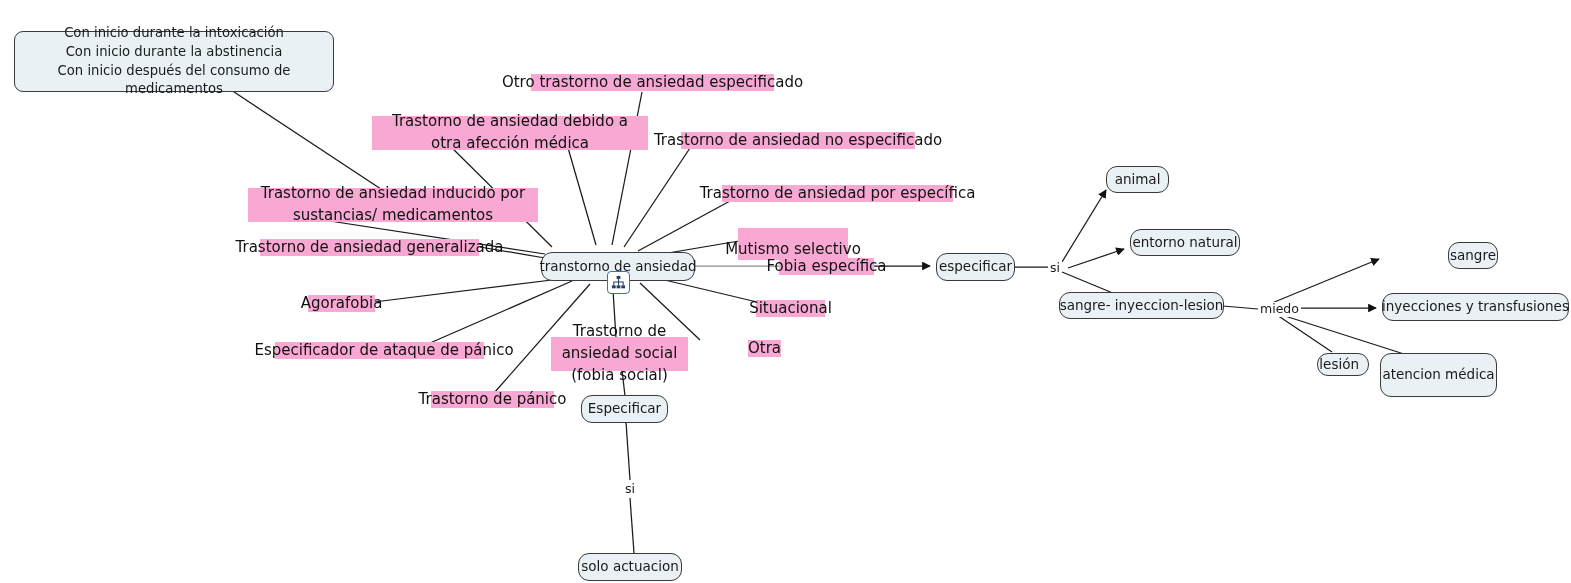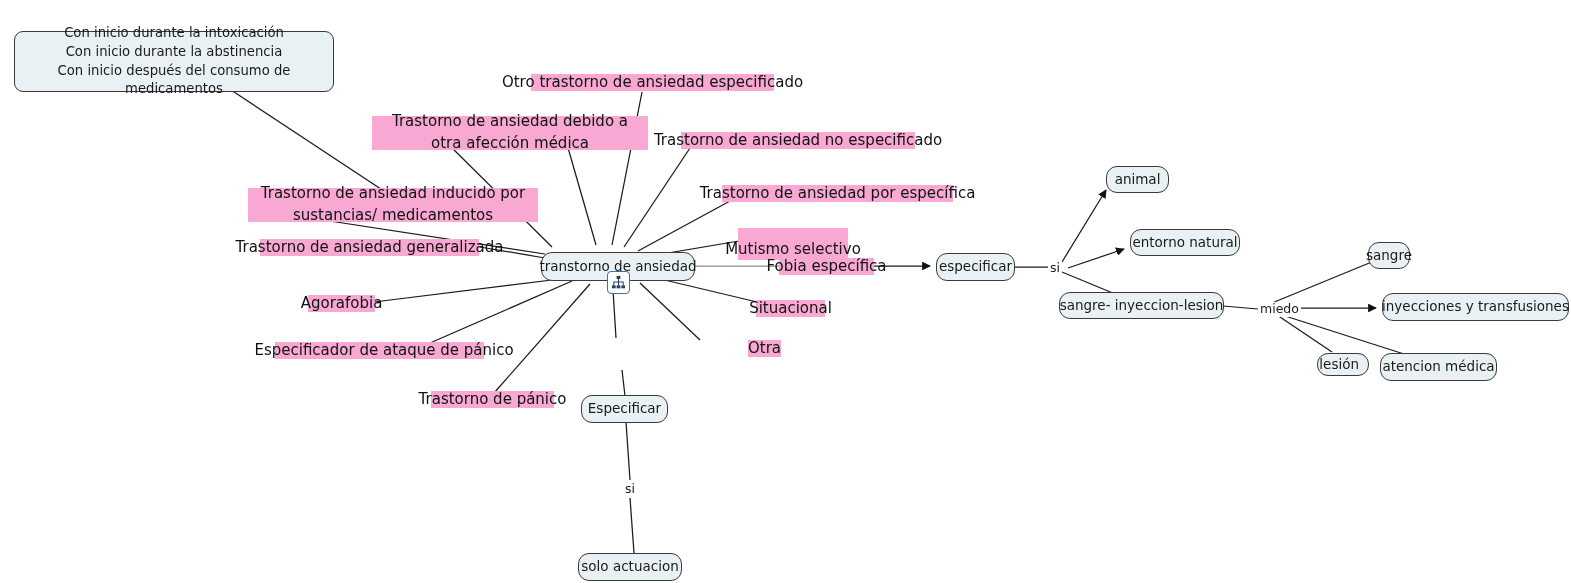--- a/index.html
+++ b/index.html
@@ -182,33 +182,33 @@
   </div>
 
   <div class="node" style="left:1130px; top:229px; width:110px; height:27px;">
     <span>entorno natural</span>
   </div>
 
   <div class="node" style="left:1059px; top:292px; width:165px; height:27px;">
     <span>sangre- inyeccion-lesion</span>
   </div>
 
-  <div class="node" style="left:1368px; top:242px; width:42px; height:27px;">
+  <div class="node" style="left:1448px; top:242px; width:50px; height:27px;">
     <span>sangre</span>
   </div>
 
   <div class="node" style="left:1382px; top:293px; width:187px; height:28px;">
     <span>inyecciones y transfusiones</span>
   </div>
 
   <div class="node" style="left:1317px; top:353px; width:52px; height:23px;justify-content:flex-end;">
     <span>lesión</span>
   </div>
 
-  <div class="node" style="left:1380px; top:353px; width:117px; height:28px;">
+  <div class="node" style="left:1380px; top:353px; width:117px; height:44px;">
     <span>atencion médica</span>
   </div>
 
   <div class="node" style="left:581px; top:395px; width:87px; height:28px;">
     <span>Especificar</span>
   </div>
 
   <div class="node" style="left:578px; top:553px; width:104px; height:28px;">
     <span>solo actuacion</span>
   </div>
@@ -254,20 +254,23 @@
   </div>
 
   <div class="tlabel" style="left:275px; top:342px; width:209px; height:17px;padding-left:12px;">
     <span>Especificador de ataque de pánico</span>
   </div>
 
   <div class="tlabel" style="left:728px; top:340px; width:33px; height:17px;margin-left:20px;">
     <span>Otra</span>
   </div>
 
+  <div class="tlabel wrap" style="left:551px; top:337px; width:137px; height:34px;">
+    <span>Trastorno de ansiedad social (fobia social)</span>
+  </div>
 
   <div class="tlabel" style="left:431px; top:391px; width:123px; height:17px;">
     <span>Trastorno de pánico</span>
   </div>
 
   <div class="elabel" style="left:1048px; top:261px;">
     <span>si</span>
   </div>
 
   <div class="elabel" style="left:1258px; top:302px;">

